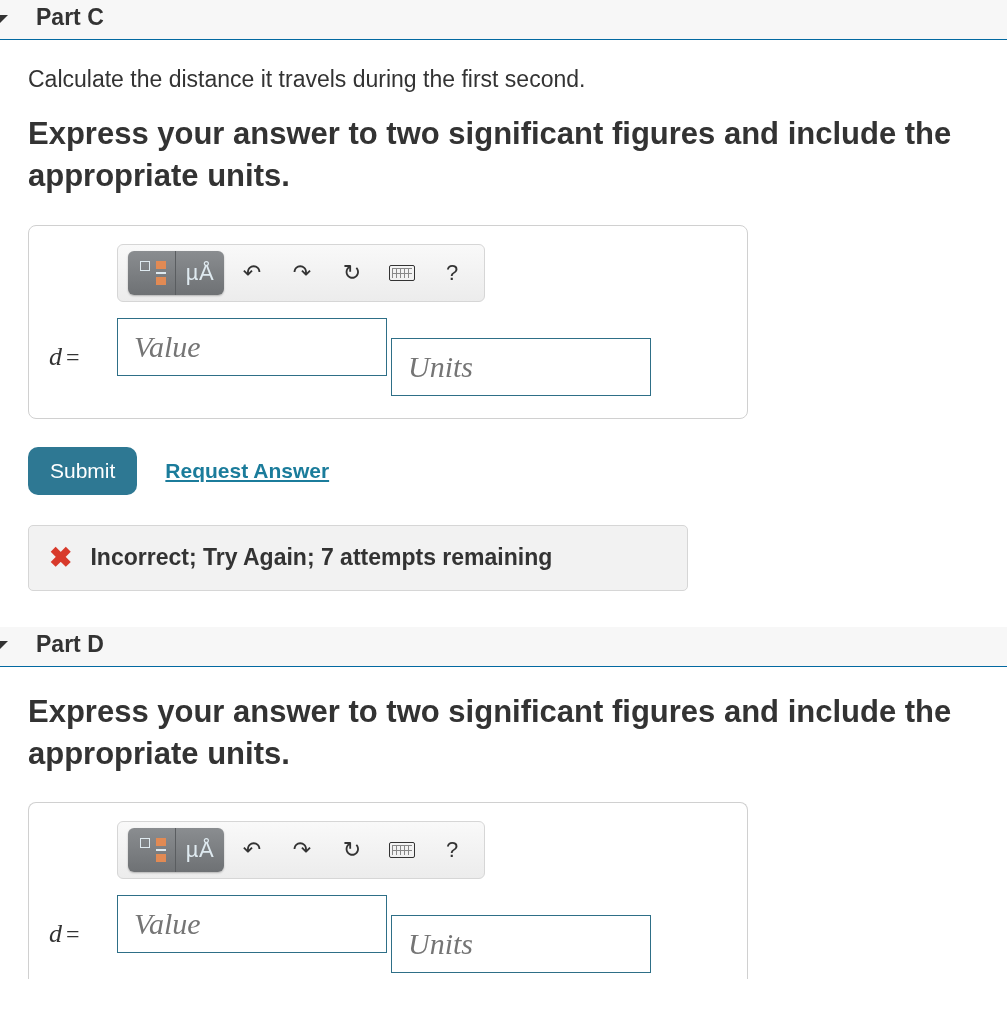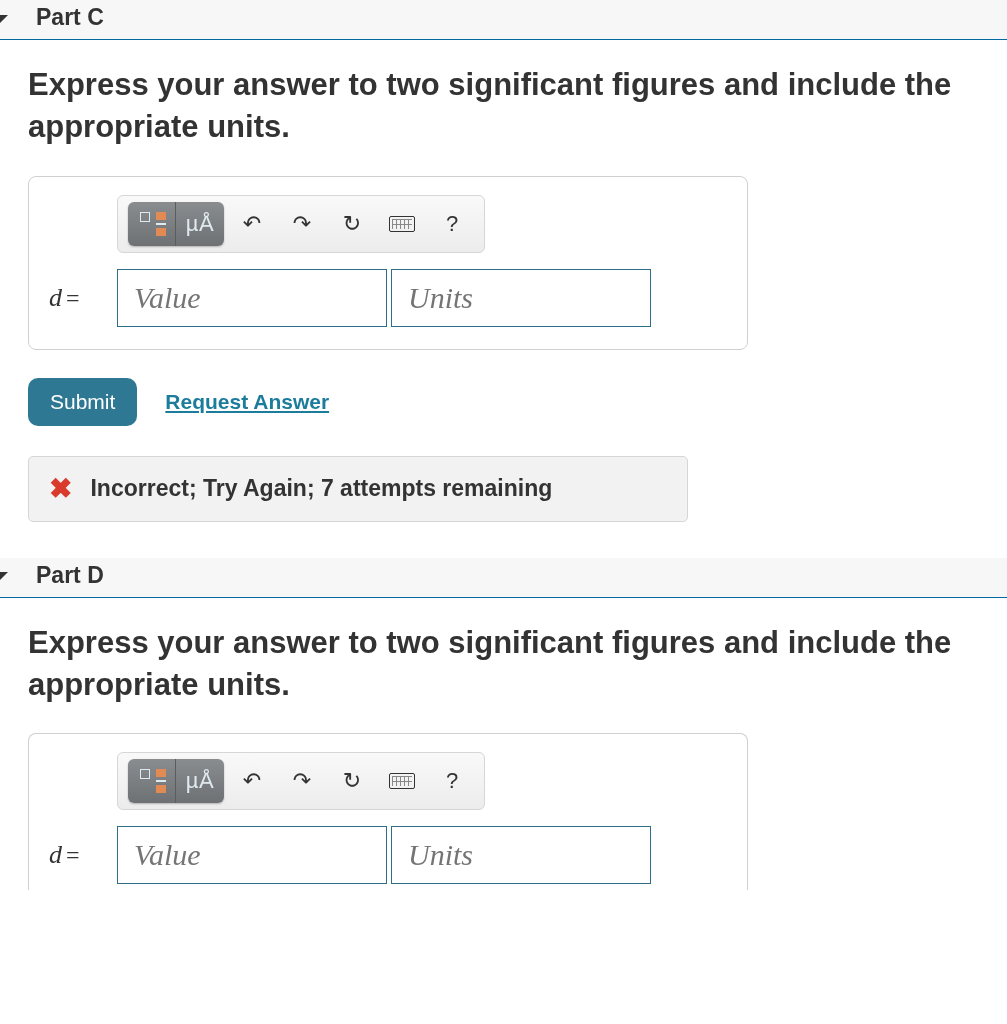--- a/index.html
+++ b/index.html
@@ -129,21 +129,21 @@
     border: 1.5px solid #2e6f87;
     background: #fff;
     font-family: Georgia, "Times New Roman", serif;
     font-style: italic;
     font-size: 30px;
     color: #9a9a9a;
     padding: 0 16px;
     outline: none;
   }
   .val-input { width: 270px; }
-  .unit-input { width: 260px; }
+  .unit-input { width: 260px; margin-top: 20px; }
   .actions {
     display: flex;
     align-items: center;
     gap: 28px;
     margin-top: 28px;
   }
   .submit-btn {
     background: #2e7893;
     color: #fff;
     border: none;
@@ -207,20 +207,21 @@
 </style>
 </head>
 <body>
 
 <div class="part-header">
   <span class="collapse-caret"></span>
   <span class="part-title">Part C</span>
 </div>
 
 <div class="part-body">
+  <div class="prompt">Calculate the distance it travels during the first second.</div>
   <div class="instruction">Express your answer to two significant figures and include the appropriate units.</div>
 
   <div class="answer-card">
     <div class="toolbar">
       <div class="tb-grp">
         <div class="tb-btn-dark">
           <span class="tmpl-icon">
             <span class="sq"></span>
               <span class="bar1"></span>
               <span class="line"></span>

